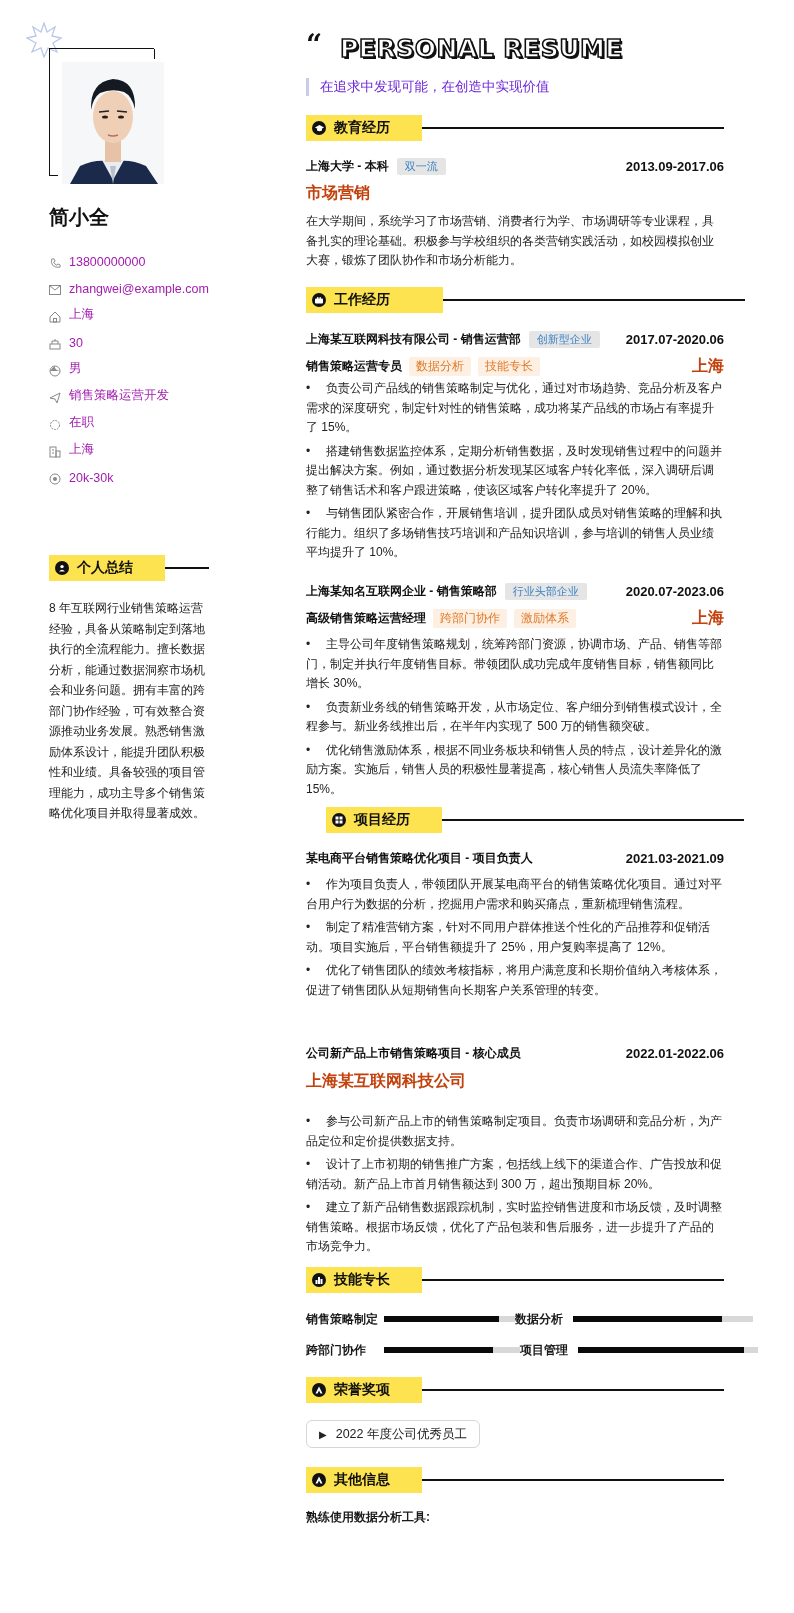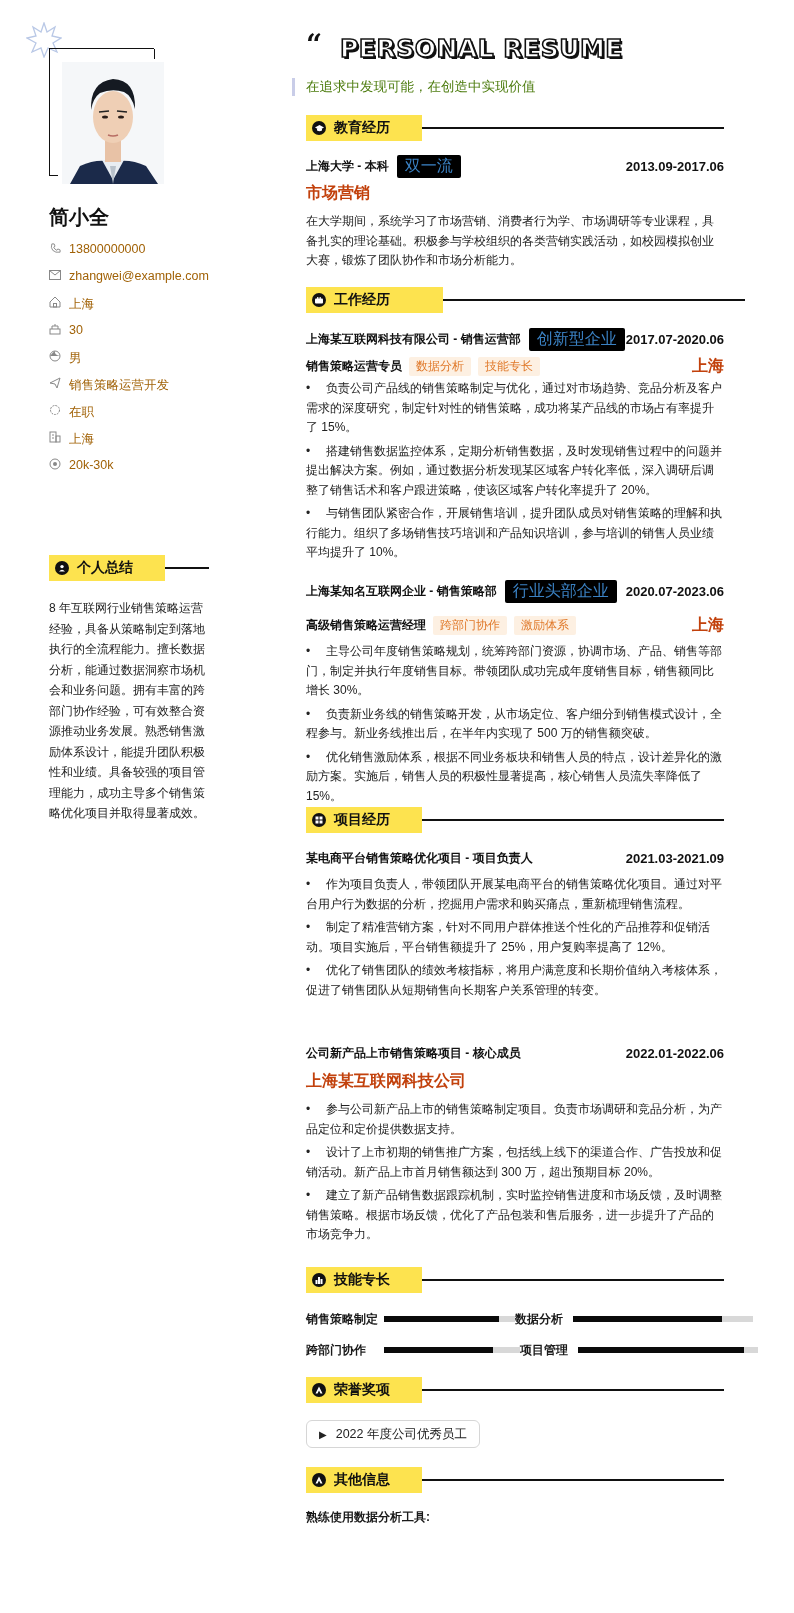--- a/index.html
+++ b/index.html
@@ -18,21 +18,21 @@
   }
   .photo-frame::before {
     content: ""; position: absolute; left: 0; bottom: 0; width: 8px; height: 1.5px; background: #111;
   }
   .photo {
     position: absolute; left: 62px; top: 62px; width: 102px; height: 122px; overflow: hidden;
     background: #f4f6f8;
   }
   .name { position: absolute; left: 49px; top: 204px; font-size: 20px; font-weight: bold; color: #111; }
   .info-list { position: absolute; left: 49px; top: 242px; }
-  .info-item { display: flex; align-items: flex-start; height: 27px; font-size: 12.5px; color: #a16207; }
+  .info-item { display: flex; align-items: flex-end; height: 27px; font-size: 12.5px; color: #a21caf; }
   .info-item .ico { width: 12px; height: 12px; margin-right: 8px; color: #888; display: inline-flex; align-items: center; justify-content: center; }
   .sec-head { position: absolute; display: flex; align-items: center; }
   .sec-tag {
     background: #fde34f; height: 26px; display: flex; align-items: center; padding-left: 6px;
     font-size: 14px; font-weight: bold; color: #111;
   }
   .sec-tag .circ {
     width: 14px; height: 14px; border-radius: 50%; background: #111; margin-right: 8px;
     display: inline-flex; align-items: center; justify-content: center;
   }
@@ -41,27 +41,27 @@
     position: absolute; left: 49px; top: 598px; width: 162px; font-size: 12px; line-height: 20.5px; color: #222;
   }
   .right { position: absolute; left: 306px; width: 418px; }
   .quote-mark { position: absolute; left: 306px; top: 28px; font-size: 28px; font-weight: bold; font-family: "DejaVu Serif", serif; color: #111; }
   .bubble-title {
     position: absolute; left: 340px; top: 34px; font-size: 25px; font-weight: 900; color: #fff;
     letter-spacing: 0.5px; font-family: "DejaVu Sans", sans-serif;
     -webkit-text-stroke: 1.6px #111; text-shadow: 2px 2px 0 #111;
   }
   .motto {
-    position: absolute; left: 292px; top: 78px; border-left: 3px solid #c9cde8; padding-left: 11px;
-    font-size: 13.5px; color: #4d7c0f; height: 18px; line-height: 18px;
+    position: absolute; left: 306px; top: 78px; border-left: 3px solid #c9cde8; padding-left: 11px;
+    font-size: 13.5px; color: #6d28d9; height: 18px; line-height: 18px;
   }
   .row { display: flex; align-items: center; justify-content: space-between; }
   .entry-title { font-size: 12px; font-weight: bold; color: #111; display: flex; align-items: center; }
   .date { font-size: 13px; font-weight: bold; color: #111; }
-  .badge-blue { background: #000000; color: #3b82c4; font-size: 16px; font-weight: normal; padding: 1px 8px; margin-left: 8px; border-radius: 2px; }
+  .badge-blue { background: #e5e5e5; color: #3b82c4; font-size: 11px; font-weight: normal; padding: 1px 8px; margin-left: 8px; border-radius: 2px; }
   .badge-orange { background: #fdf0e2; color: #e0792a; font-size: 12px; font-weight: normal; padding: 1px 7px; margin-left: 7px; border-radius: 2px; }
   .sub { font-size: 16px; font-weight: bold; color: #c2410c; }
   .para { font-size: 12px; line-height: 19.5px; color: #222; }
   .bullets { list-style: none; }
   .bullets li { font-size: 12px; line-height: 19.5px; color: #222; margin-bottom: 4px; text-indent: 0; }
   .bullets li::before { content: "•"; display: inline-block; width: 20px; }
   .skill-row { display: flex; align-items: center; font-size: 12px; font-weight: bold; }
   .skill { display: flex; align-items: center; }
   .skill-label { margin-right: 6px; white-space: nowrap; }
   .bar { height: 6px; background: #d8d8d8; position: relative; }
@@ -263,37 +263,37 @@
 </div>
 
 <div class="right" style="top:582px;">
   <div class="row" style="height:18px;">
     <div class="entry-title">
       <span>上海某知名互联网企业 - 销售策略部</span>
       <span class="badge-blue">行业头部企业</span>
     </div>
     <div class="date">2020.07-2023.06</div>
   </div>
-  <div class="row" style="height:18px; margin-top:16px;">
+  <div class="row" style="height:18px; margin-top:9px;">
     <div class="entry-title">
       <span>高级销售策略运营经理</span>
       <span class="badge-orange">跨部门协作</span>
       <span class="badge-orange">激励体系</span>
     </div>
     <div class="sub">上海</div>
   </div>
   <ul class="bullets" style="margin-top:8px;">
     <li>主导公司年度销售策略规划，统筹跨部门资源，协调市场、产品、销售等部门，制定并执行年度销售目标。带领团队成功完成年度销售目标，销售额同比增长 30%。</li>
     <li>负责新业务线的销售策略开发，从市场定位、客户细分到销售模式设计，全程参与。新业务线推出后，在半年内实现了 500 万的销售额突破。</li>
     <li>优化销售激励体系，根据不同业务板块和销售人员的特点，设计差异化的激励方案。实施后，销售人员的积极性显著提高，核心销售人员流失率降低了 15%。</li>
   </ul>
 </div>
 
 <div class="sec-head" style="left:306px; top:807px;">
-  <div class="sec-tag" style="width:116px;">
+  <div class="sec-tag" style="width:116px;margin-left:20px;">
     <span class="circ">
         <svg width="8" height="8" viewBox="0 0 8 8">
           <rect x="0.5" y="0.5" width="3" height="3" fill="#fff"></rect>
           <rect x="4.5" y="0.5" width="3" height="3" fill="#fff"></rect>
           <rect x="0.5" y="4.5" width="3" height="3" fill="#fff"></rect>
           <rect x="4.5" y="4.5" width="3" height="3" fill="#fff"></rect>
         </svg>
       </span>
     <span>项目经历</span>
   </div>
@@ -311,21 +311,21 @@
     <li>优化了销售团队的绩效考核指标，将用户满意度和长期价值纳入考核体系，促进了销售团队从短期销售向长期客户关系管理的转变。</li>
   </ul>
 </div>
 
 <div class="right" style="top:1044px;">
   <div class="row" style="height:18px;">
     <div class="entry-title">公司新产品上市销售策略项目 - 核心成员</div>
     <div class="date">2022.01-2022.06</div>
   </div>
   <div class="sub" style="margin-top:9px;">上海某互联网科技公司</div>
-  <ul class="bullets" style="margin-top:8px;">
+  <ul class="bullets" style="margin-top:20px;">
     <li>参与公司新产品上市的销售策略制定项目。负责市场调研和竞品分析，为产品定位和定价提供数据支持。</li>
     <li>设计了上市初期的销售推广方案，包括线上线下的渠道合作、广告投放和促销活动。新产品上市首月销售额达到 300 万，超出预期目标 20%。</li>
     <li>建立了新产品销售数据跟踪机制，实时监控销售进度和市场反馈，及时调整销售策略。根据市场反馈，优化了产品包装和售后服务，进一步提升了产品的市场竞争力。</li>
   </ul>
 </div>
 
 <div class="sec-head" style="left:306px; top:1267px;">
   <div class="sec-tag" style="width:116px;">
     <span class="circ">
         <svg width="8" height="8" viewBox="0 0 8 8">

